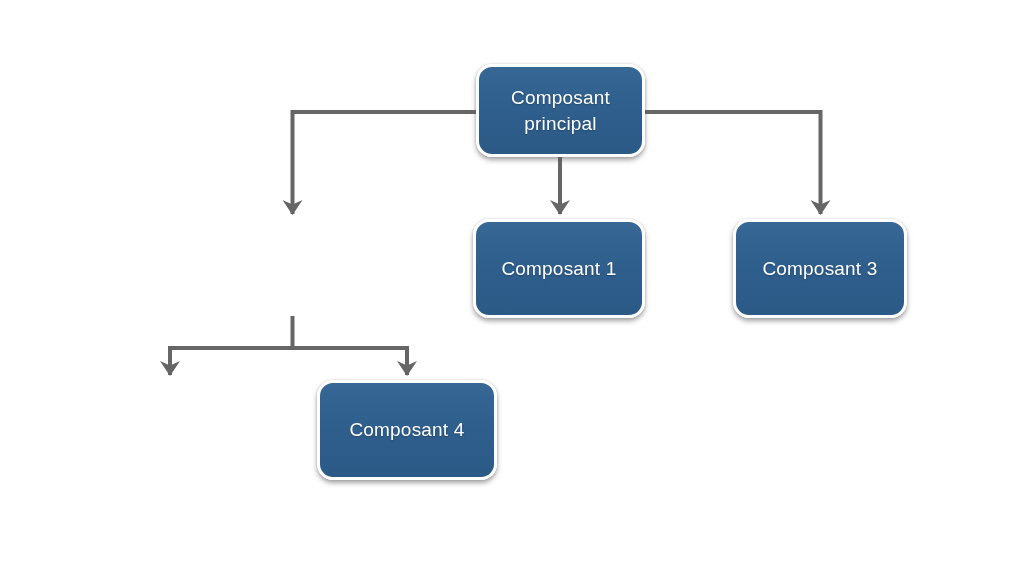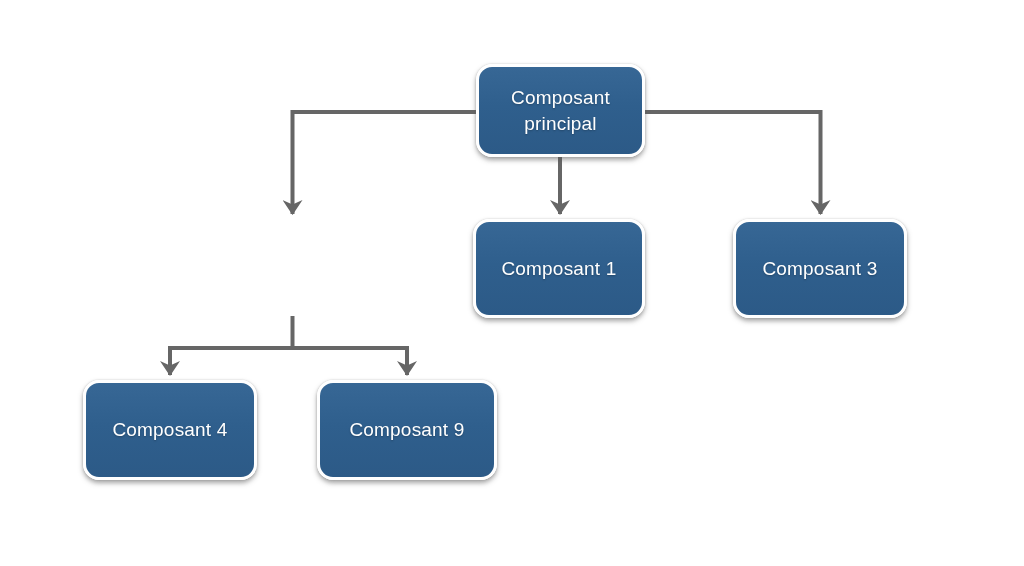--- a/index.html
+++ b/index.html
@@ -82,21 +82,18 @@
 
 
   <div class="node node-c2">
     <span class="node-label">Composant 1</span>
   </div>
 
   <div class="node node-c3">
     <span class="node-label">Composant 3</span>
   </div>
 
-  <div class="node node-c4">
-    <span class="node-label">Composant 4</span>
-  </div>
 
   <div class="node node-c5">
-    <span class="node-label">Composant 9</span>
+    <span class="node-label">Composant 4</span>
   </div>
 
 </div>
 
 </body></html>

